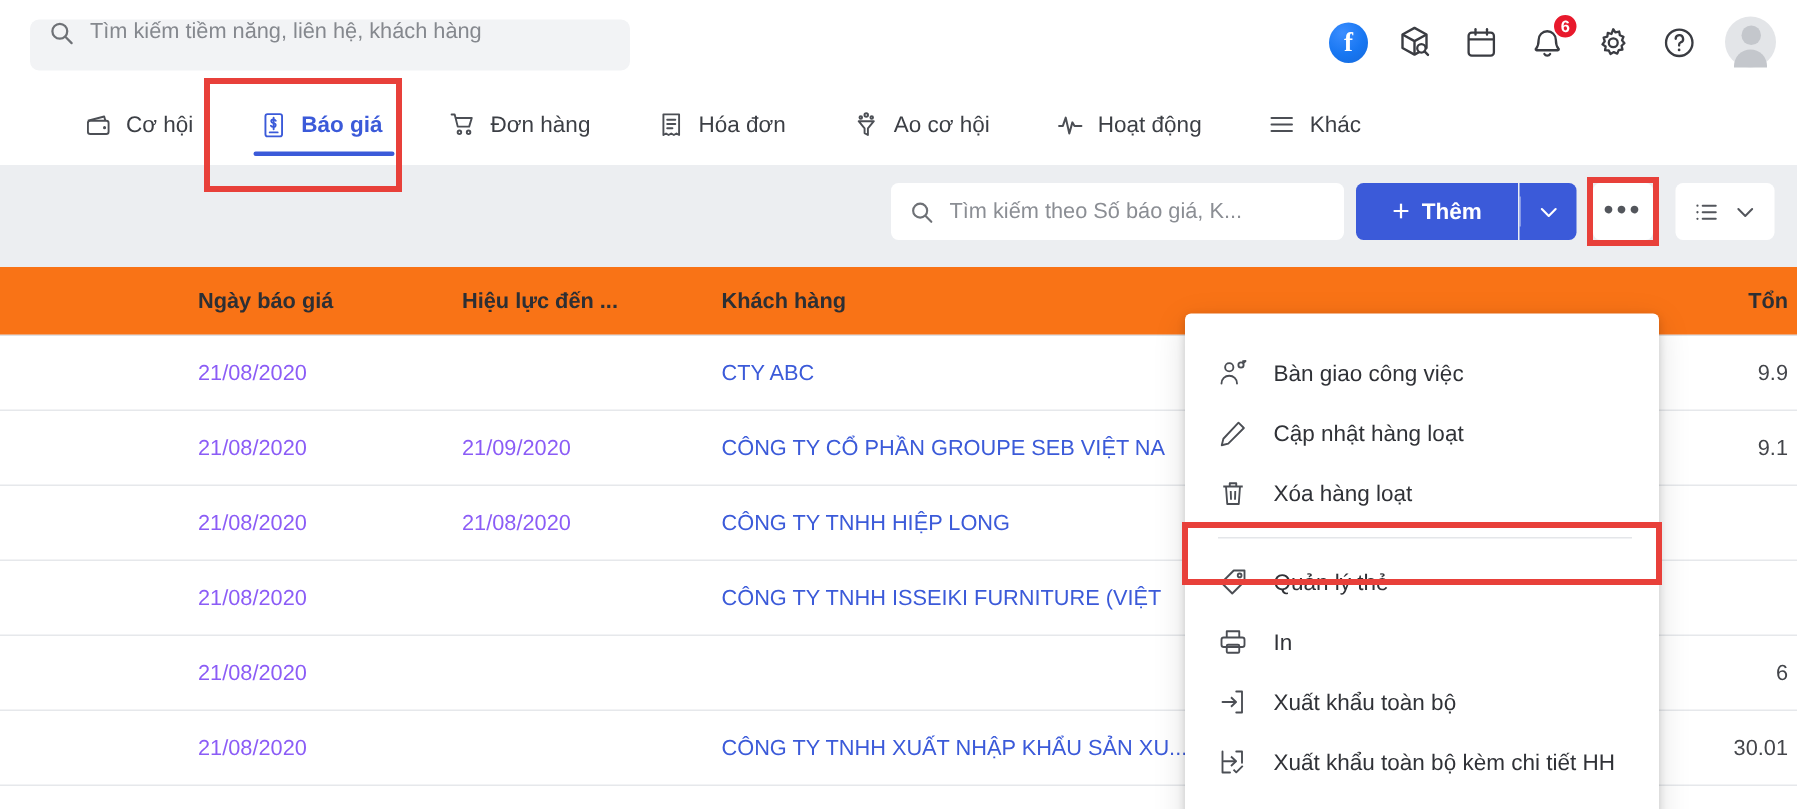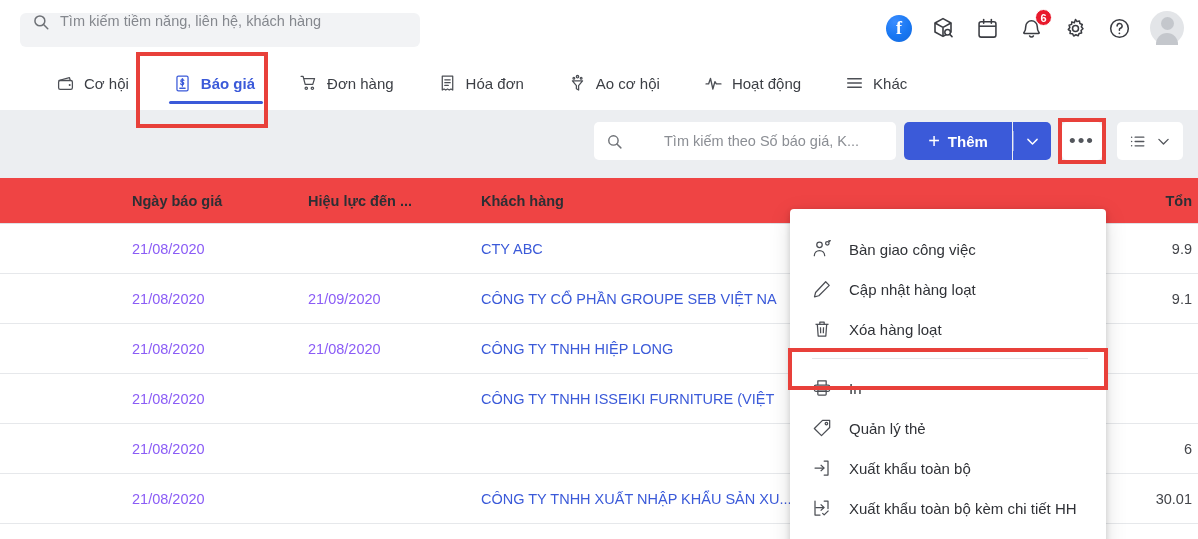--- a/index.html
+++ b/index.html
@@ -141,21 +141,21 @@
     width: 302px; height: 38px;
     background: #fff;
     border-radius: 5px;
     display: flex; align-items: center;
     padding: 0 12px;
   }
   .tb-search .mag { width: 17px; height: 17px; margin-right: 10px; flex: none; }
   .tb-search input {
     border: none; outline: none; background: transparent;
     font-family: "Liberation Sans", sans-serif;
-    font-size: 14.5px; color: #55585e; width: 250px; margin-left: 31px;
+    font-size: 14.5px; color: #55585e; width: 250px;
   }
   .tb-search input::placeholder { color: #8b8e94; }
 
   .btn-add {
     position: absolute;
     left: 904px; top: 122px;
     width: 108px; height: 38px;
     background: #3b5ad9;
     border-radius: 5px 0 0 5px;
     color: #fff;
@@ -211,21 +211,21 @@
   }
   .hl-baogia { left: 136px; top: 52px; width: 132px; height: 76px; }
   .hl-dots   { left: 1058px; top: 118px; width: 48px; height: 46px; }
   .hl-print  { left: 788px; top: 348px; width: 320px; height: 42px; z-index: 60; }
 
   
   .tablehead {
     position: absolute;
     left: 0; top: 178px;
     width: 1198px; height: 46px;
-    background: #ef4444;
+    background: #f97316;
     border-bottom: 1px solid #dfe1e5;
   }
   .th {
     position: absolute;
     top: 0; height: 46px;
     display: flex; align-items: center;
     font-size: 14.5px; font-weight: bold;
     color: #2d2f34;
     white-space: nowrap;
   }
@@ -569,36 +569,36 @@
       </svg>
     </span>
     <span>Xóa hàng loạt</span>
   </div>
 
   <div class="msep"></div>
 
   <div class="mi">
     <span class="mic">
       <svg viewBox="0 0 24 24" width="20" height="20" fill="none" stroke="#4b4e54" stroke-width="1.5" stroke-linejoin="round">
+        <path d="M12.6 2.8h8.6v8.6L11.4 21.2 2.8 12.6z"></path>
+        <circle cx="17.3" cy="6.7" r="1.5"></circle>
+      </svg>
+    </span>
+    <span>Quản lý thẻ</span>
+  </div>
+
+  <div class="mi">
+    <span class="mic">
+      <svg viewBox="0 0 24 24" width="20" height="20" fill="none" stroke="#4b4e54" stroke-width="1.5" stroke-linejoin="round">
         <path d="M7 8.4V3.4h10v5"></path>
         <rect x="2.8" y="8.4" width="18.4" height="7.6" rx="1.8"></rect>
         <rect x="7" y="14.2" width="10" height="6.4" rx="1"></rect>
       </svg>
     </span>
     <span>In</span>
-  </div>
-
-  <div class="mi">
-    <span class="mic">
-      <svg viewBox="0 0 24 24" width="20" height="20" fill="none" stroke="#4b4e54" stroke-width="1.5" stroke-linejoin="round">
-        <path d="M12.6 2.8h8.6v8.6L11.4 21.2 2.8 12.6z"></path>
-        <circle cx="17.3" cy="6.7" r="1.5"></circle>
-      </svg>
-    </span>
-    <span>Quản lý thẻ</span>
   </div>
 
   <div class="mi">
     <span class="mic">
       <svg viewBox="0 0 24 24" width="20" height="20" fill="none" stroke="#4b4e54" stroke-width="1.5" stroke-linejoin="round">
         <path d="M14.6 3.6h4.6v16.8h-4.6" stroke-linecap="round"></path>
         <line x1="3.6" y1="12" x2="14" y2="12" stroke-linecap="round"></line>
         <polyline points="10.4,8.2 14.4,12 10.4,15.8"></polyline>
       </svg>
     </span>

